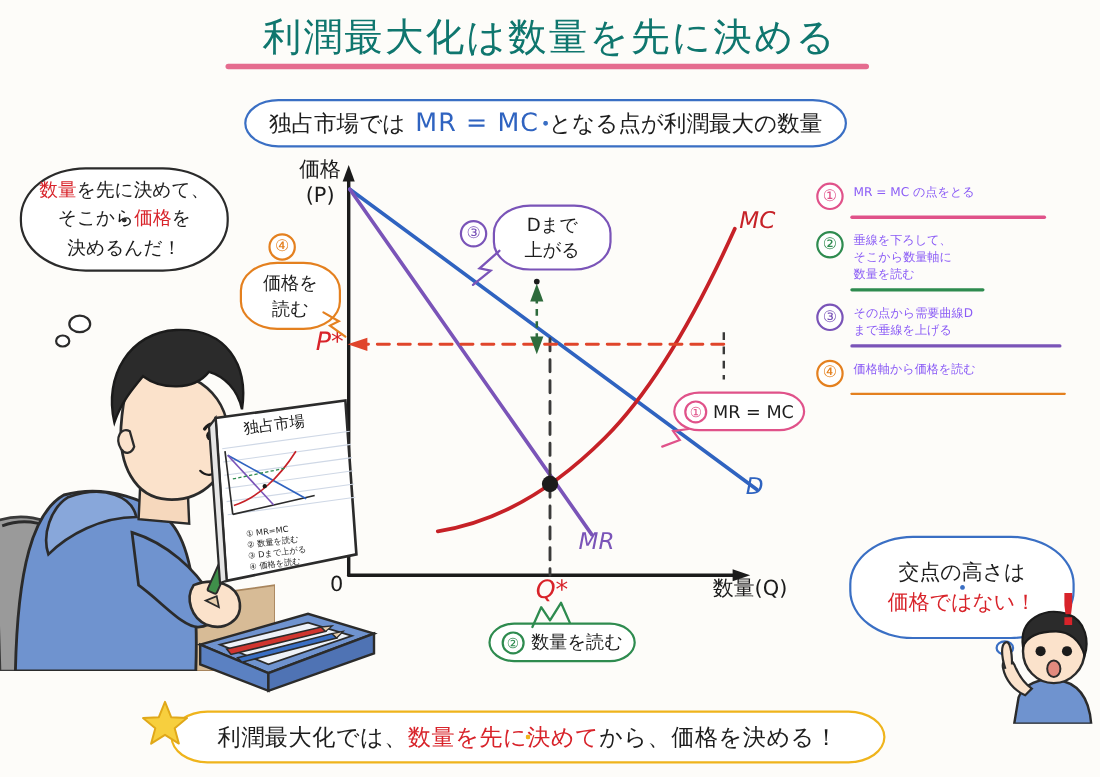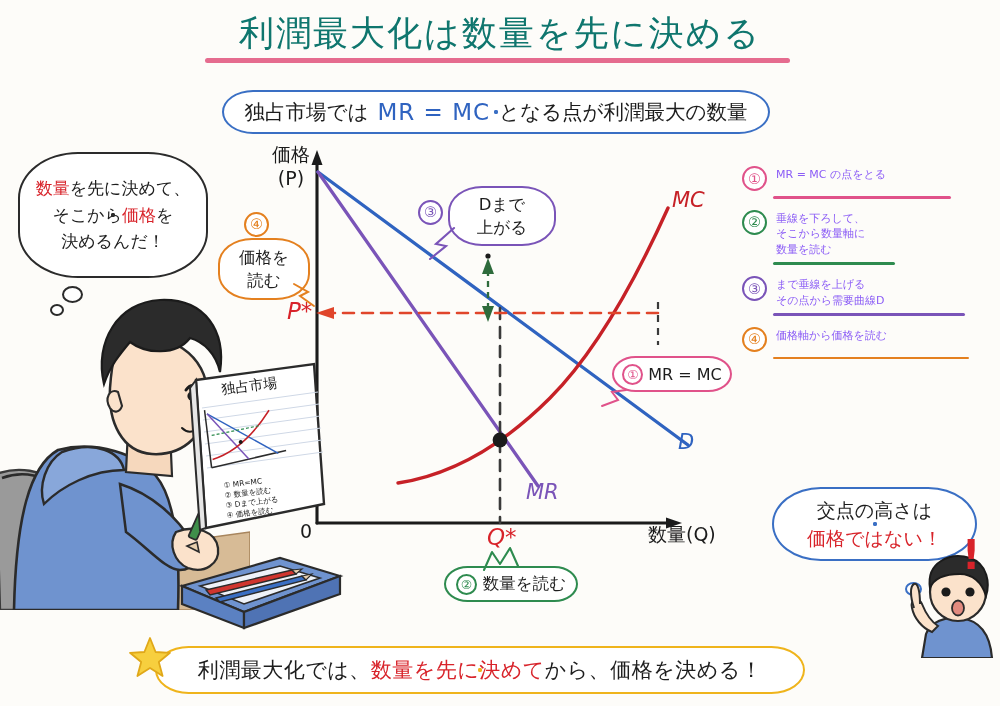--- a/index.html
+++ b/index.html
@@ -44,32 +44,32 @@
 
   
   .subtitle{
     left:222px;top:76px;width:548px;height:44px;
     font-size:20.5px;color:#1d1d1d;gap:0;
   }
   .subtitle .mrmc{color:#2f63c0;font-size:23px;padding:0 9px;letter-spacing:1px;}
 
   
   .thought{
-    left:18px;top:152px;width:190px;height:126px;
+    left:18px;top:152px;width:190px;height:95px;
     border-radius:60px/46px;
     font-size:17px;line-height:1.55;color:#1d1d1d;
     padding:6px 12px;
   }
   .thought .hl{color:#d8232a;}
   .dot1{left:62px;top:286px;width:17px;height:13px;border:2.2px solid #2b2b2b;border-radius:50%;background:#fff;}
   .dot2{left:50px;top:304px;width:10px;height:8px;border:2px solid #2b2b2b;border-radius:50%;background:#fff;}
 
   
   .notice{
-    left:772px;top:487px;width:205px;height:74px;
+    left:772px;top:487px;width:205px;height:94px;
     border-radius:58px/44px;
     font-size:19px;line-height:1.5;color:#1d1d1d;
   }
   .notice .hl{color:#d8232a;}
   .ndot1{left:905px;top:582px;width:13px;height:10px;border:2.2px solid #3a6fc4;border-radius:50%;background:#fff;}
 
   
   .banner{
     left:155px;top:634px;width:650px;height:48px;
     border-radius:42px/30px;font-size:21px;color:#1d1d1d;letter-spacing:.5px;
@@ -260,22 +260,22 @@
         <div>垂線を下ろして、</div>
         <div>そこから数量軸に</div>
         <div>数量を読む</div>
       </div>
     </div>
     <div class="step-rule" style="background:#2e8b4f;width:122px;"></div>
 
     <div class="step">
       <div class="numcircle nc-purple">③</div>
       <div class="step-text">
+        <div>その点から需要曲線D</div>
         <div>まで垂線を上げる</div>
-        <div>その点から需要曲線D</div>
       </div>
     </div>
     <div class="step-rule" style="background:#7a54b8;width:192px;"></div>
 
     <div class="step">
       <div class="numcircle nc-orange">④</div>
       <div class="step-text">
         <div>価格軸から価格を読む</div>
       </div>
     </div>

